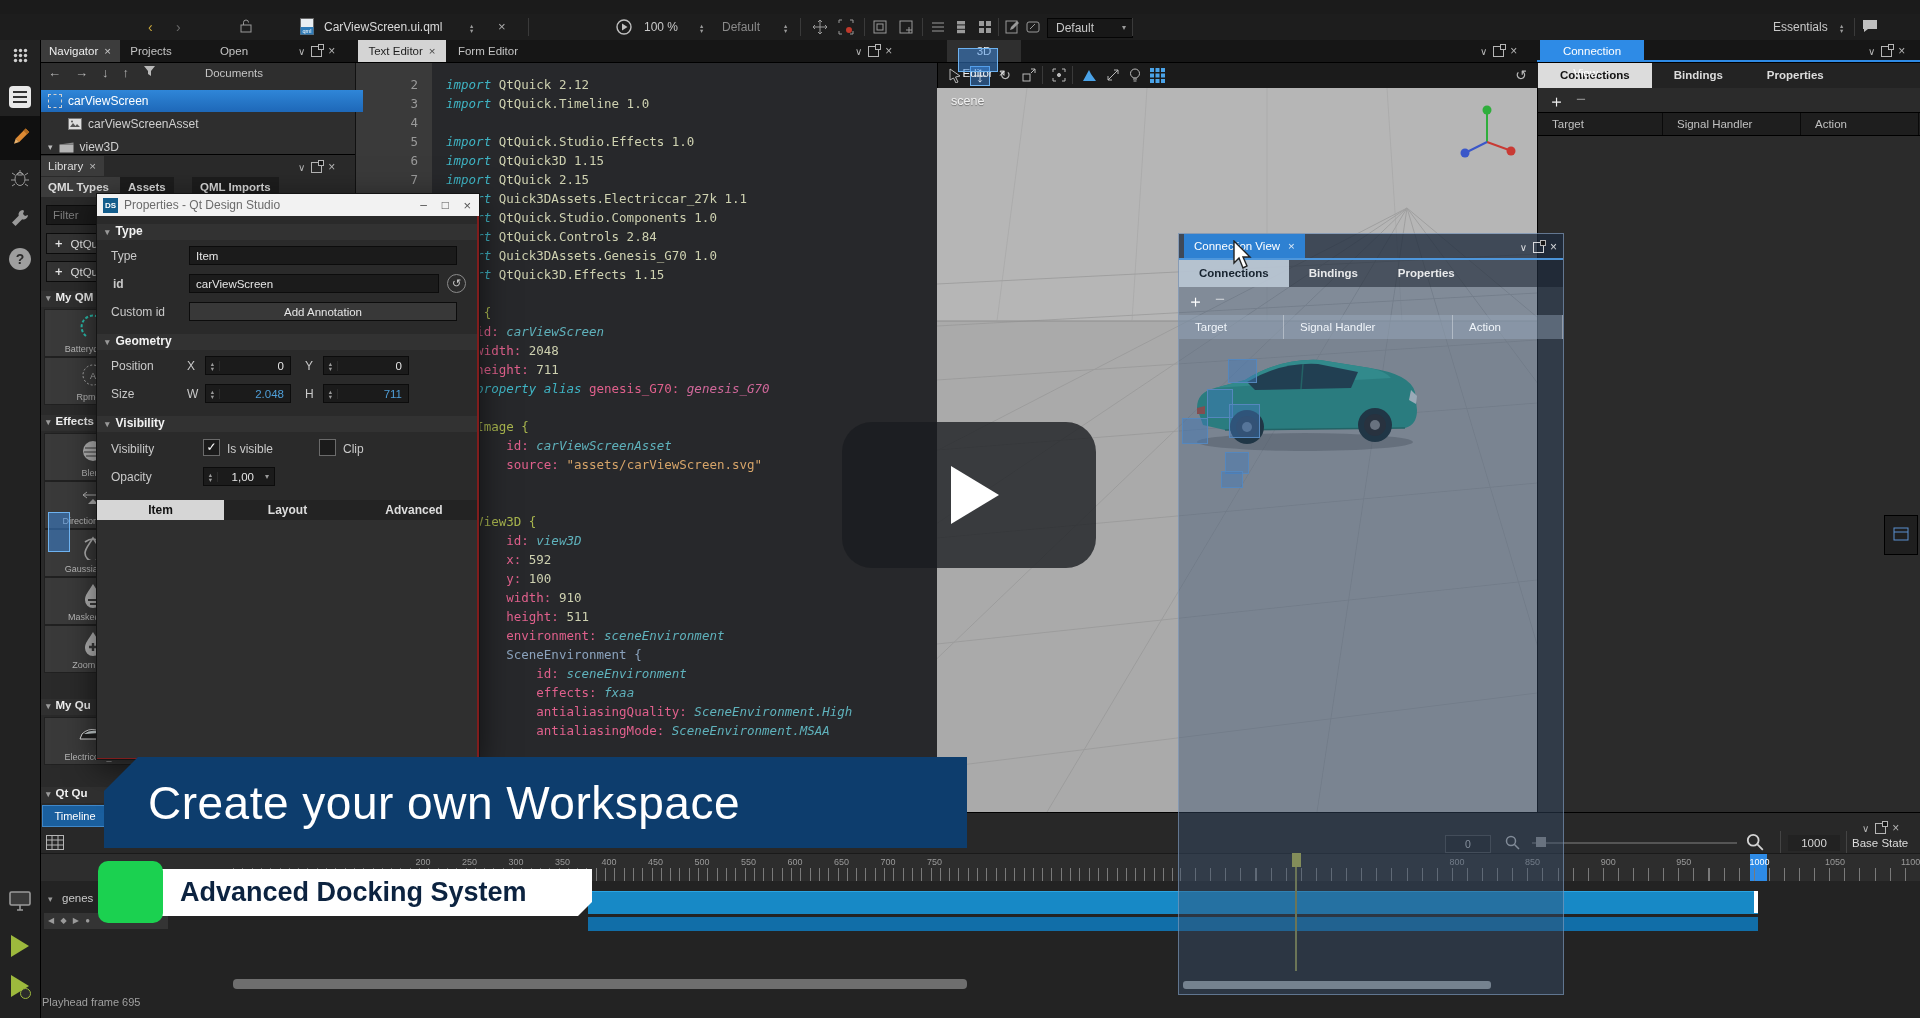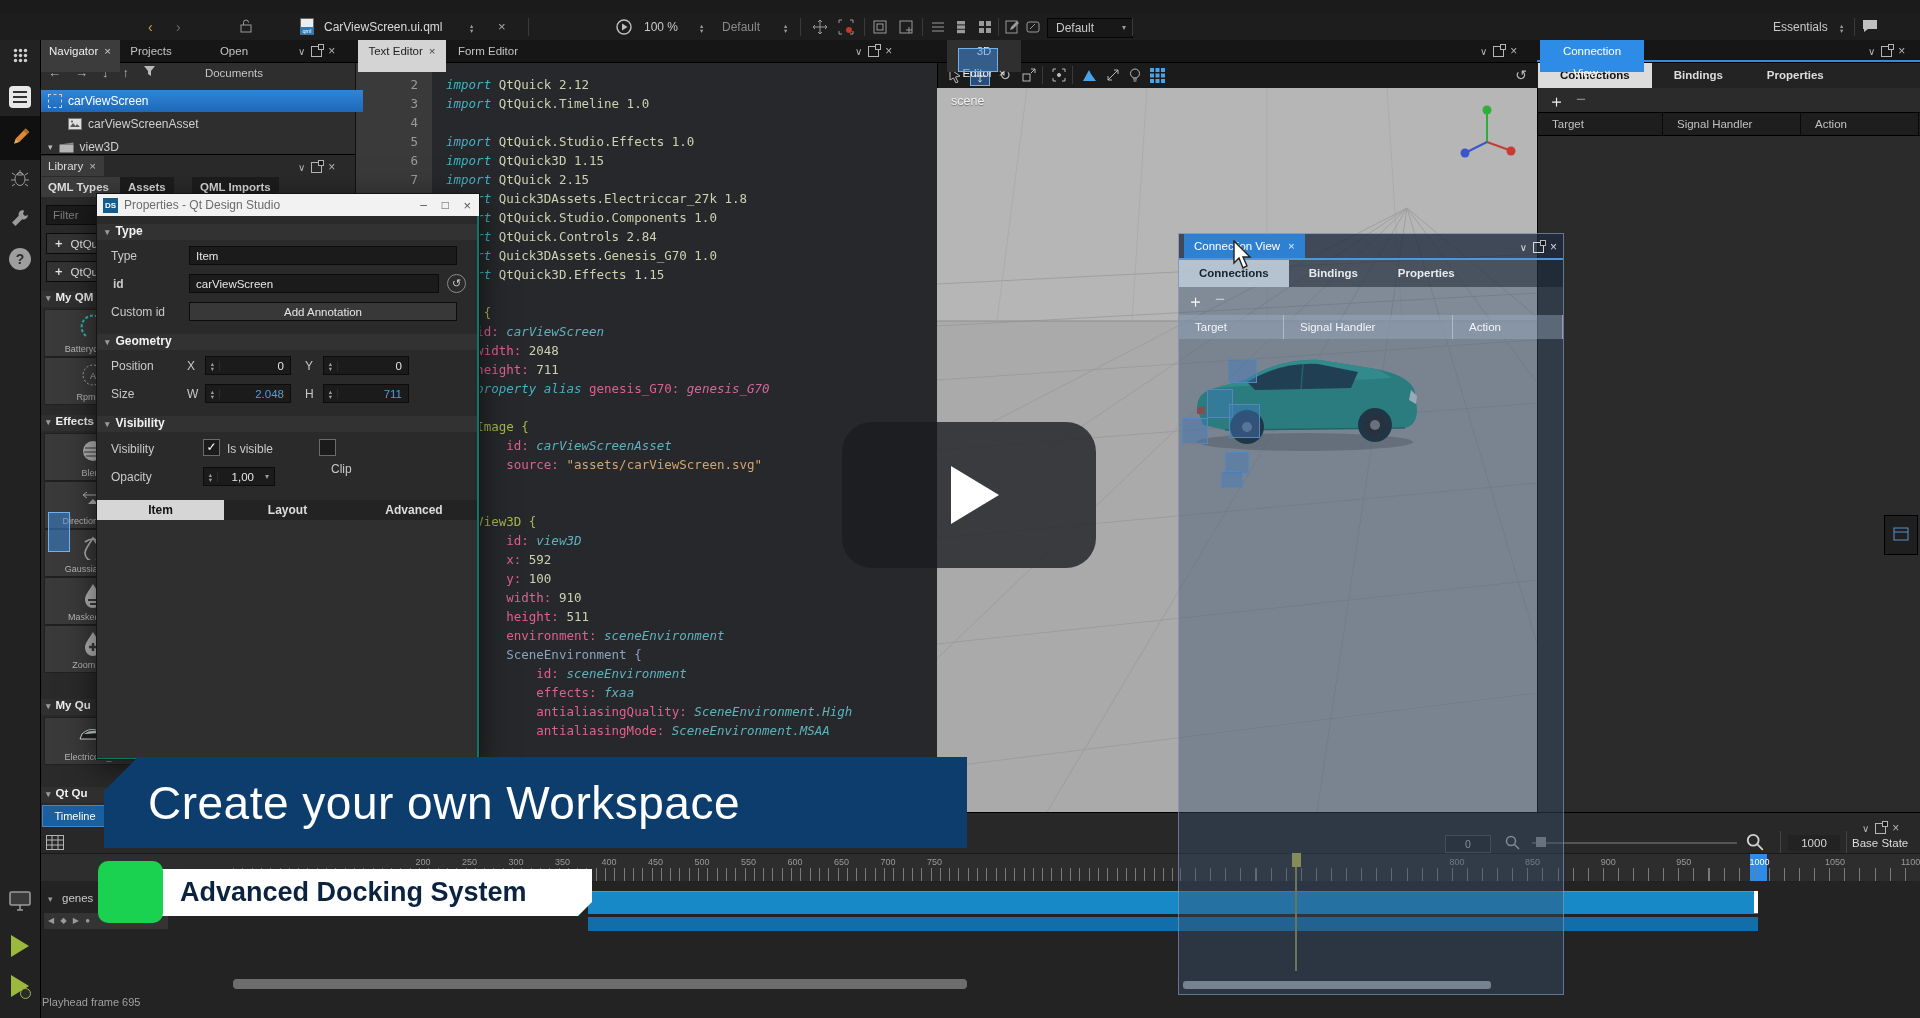--- a/index.html
+++ b/index.html
@@ -5,21 +5,21 @@
   html,body{margin:0;padding:0;background:#000;}
   #app{position:relative;width:1920px;height:1018px;overflow:hidden;background:#1b1b1b;
        font-family:"Liberation Sans",sans-serif;color:#ccc;font-size:12px;}
   .abs{position:absolute;}
   
   #menubar{left:0;top:0;width:1920px;height:14px;background:#141414;display:flex;align-items:center;z-index:5;}
   .menu-item{padding:0 9px;font-size:11px;line-height:14px;color:#d6d6d6;}
   .menu-item u{text-decoration:underline;}
   #toolbar{left:0;top:14px;width:1920px;height:26px;background:#1d1d1d;border-bottom:1px solid #000;z-index:5;}
   #tabrow{left:0;top:40px;width:1920px;height:22px;background:#161616;border-bottom:1px solid #000;z-index:5;}
-  .tab{position:absolute;top:0;height:32px;line-height:22px;font-size:11.5px;color:#c4c4c4;text-align:center;padding:0 8px;box-sizing:border-box;}
+  .tab{position:absolute;top:0;height:22px;line-height:22px;font-size:11.5px;color:#c4c4c4;text-align:center;padding:0 8px;box-sizing:border-box;}
   .tab.sel-dark{background:#3c3c3c;color:#eee;}
   .tab.sel-light{background:#d4d4d4;color:#1d1d1d;}
   .tab.sel-blue{background:#2e8be6;color:#fff;}
   .tab .x{margin-left:6px;color:inherit;opacity:.8;}
   .winctl{position:absolute;top:0;height:22px;display:flex;align-items:center;gap:6px;color:#b5b5b5;}
   .chev{font-size:10px;}
   .winbox{position:relative;width:9px;height:9px;border:1px solid #b5b5b5;display:inline-block;}
   .winbox::before{content:'';position:absolute;right:-3px;top:-3px;width:4px;height:4px;border:1px solid #b5b5b5;background:#161616;}
   .xbtn{font-size:12px;}
   .updown{display:inline-flex;flex-direction:column;line-height:5px;font-size:6.5px;color:#9a9a9a;vertical-align:middle;}
@@ -78,21 +78,21 @@
   .tl-box{position:absolute;top:0;height:16px;background:#222;border:1px solid #4a4a4a;color:#bbb;font-size:10.5px;text-align:center;line-height:16px;}
   
   #floatpanel{left:1178px;top:233px;width:386px;height:762px;z-index:40;background:rgba(58,82,112,.42);border:1px solid rgba(140,170,205,.55);box-sizing:border-box;}
   .fp-tab{position:absolute;left:5px;top:0;height:24px;line-height:24px;background:rgba(45,135,220,.92);color:#fff;font-size:11.5px;padding:0 10px;}
   .fp-tabs{position:absolute;left:0;top:26px;width:100%;height:27px;background:rgba(18,26,38,.5);display:flex;}
   .fp-t{height:27px;line-height:27px;padding:0 20px;font-size:11.5px;font-weight:bold;color:rgba(255,255,255,.88);}
   .fp-t.sel{background:rgba(205,218,232,.82);color:#16222e;}
   .fp-head{position:absolute;left:0;top:81px;width:100%;height:24px;background:rgba(160,180,200,.38);display:flex;}
   .fp-col{height:24px;line-height:24px;font-size:11.5px;color:#f0f5fa;padding-left:16px;box-sizing:border-box;border-right:1px solid rgba(255,255,255,.35);}
   
-  #propdlg{left:96px;top:193px;width:382px;height:565px;z-index:30;background:#0f766e;border:1px solid #141414;box-shadow:0 8px 30px rgba(0,0,0,.6);}
+  #propdlg{left:96px;top:193px;width:382px;height:565px;z-index:30;background:#7f1d1d;border:1px solid #141414;box-shadow:0 8px 30px rgba(0,0,0,.6);}
   #propttl{position:absolute;left:0;top:0;width:100%;height:22px;background:#f2f2f2;display:flex;align-items:center;}
   .psec{position:absolute;left:0;width:380px;height:16px;background:#323232;font-size:12px;font-weight:bold;color:#f2f2f2;}
   .psec .tri{color:#9a9a9a;font-size:9px;margin:0 6px 0 8px;}
   .plabel{position:absolute;color:#c9c9c9;font-size:12px;}
   .spin{position:absolute;height:19px;background:#1b1b1b;border:1px solid #0c0c0c;display:flex;align-items:center;box-sizing:border-box;}
   .spin .ud{width:13px;text-align:center;border-right:1px solid #2c2c2c;}
   .spin .v{flex:1;text-align:right;padding-right:6px;color:#e4e4e4;font-size:11.5px;}
   .spin .v.mod{color:#4f9fd8;}
   .cb{position:absolute;width:15px;height:15px;background:#1b1b1b;border:1px solid #6a6a6a;color:#fff;font-size:12px;line-height:15px;text-align:center;}
   .ptab{position:absolute;height:20px;line-height:20px;text-align:center;font-size:12px;font-weight:bold;color:#ddd;background:#232323;}
@@ -478,21 +478,21 @@
 
   <div class="abs" id="editor">
     <div id="gutter"></div>
     <div id="codelines">
         <div class="cl" style="top: 13px;"><span class="ln">2</span><span class="ct"><span class="kw">import</span><span class="mod"> QtQuick 2.12</span></span></div>
         <div class="cl" style="top: 32px;"><span class="ln">3</span><span class="ct"><span class="kw">import</span><span class="mod"> QtQuick.Timeline 1.0</span></span></div>
         <div class="cl" style="top: 51px;"><span class="ln">4</span><span class="ct"></span></div>
         <div class="cl" style="top: 70px;"><span class="ln">5</span><span class="ct"><span class="kw">import</span><span class="mod"> QtQuick.Studio.Effects 1.0</span></span></div>
         <div class="cl" style="top: 89px;"><span class="ln">6</span><span class="ct"><span class="kw">import</span><span class="mod"> QtQuick3D 1.15</span></span></div>
         <div class="cl" style="top: 108px;"><span class="ln">7</span><span class="ct"><span class="kw">import</span><span class="mod"> QtQuick 2.15</span></span></div>
-        <div class="cl" style="top: 127px;"><span class="ln">8</span><span class="ct"><span class="kw">import</span><span class="mod"> Quick3DAssets.Electriccar_27k 1.8</span></span></div>
+        <div class="cl" style="top: 127px;"><span class="ln">8</span><span class="ct"><span class="kw">import</span><span class="mod"> Quick3DAssets.Electriccar_27k 1.1</span></span></div>
         <div class="cl" style="top: 146px;"><span class="ln">9</span><span class="ct"><span class="kw">import</span><span class="mod"> QtQuick.Studio.Components 1.0</span></span></div>
         <div class="cl" style="top: 165px;"><span class="ln">10</span><span class="ct"><span class="kw">import</span><span class="mod"> QtQuick.Controls 2.84</span></span></div>
         <div class="cl" style="top: 184px;"><span class="ln">11</span><span class="ct"><span class="kw">import</span><span class="mod"> Quick3DAssets.Genesis_G70 1.0</span></span></div>
         <div class="cl" style="top: 203px;"><span class="ln">12</span><span class="ct"><span class="kw">import</span><span class="mod"> QtQuick3D.Effects 1.15</span></span></div>
         <div class="cl" style="top: 222px;"><span class="ln">13</span><span class="ct"></span></div>
         <div class="cl" style="top: 241px;"><span class="ln">14</span><span class="ct"><span class="typ">Item {</span></span></div>
         <div class="cl" style="top: 260px;"><span class="ln">15</span><span class="ct"><span class="pln">    </span><span class="prop">id:</span><span class="idv"> carViewScreen</span></span></div>
         <div class="cl" style="top: 279px;"><span class="ln">16</span><span class="ct"><span class="pln">    </span><span class="prop">width:</span><span class="num"> 2048</span></span></div>
         <div class="cl" style="top: 298px;"><span class="ln">17</span><span class="ct"><span class="pln">    </span><span class="prop">height:</span><span class="num"> 711</span></span></div>
         <div class="cl" style="top: 317px;"><span class="ln">18</span><span class="ct"><span class="pln">    </span><span class="kw">property alias</span><span class="prop"> genesis_G70:</span><span class="pal"> genesis_G70</span></span></div>
@@ -780,21 +780,21 @@
             <span>▾</span>
           </span>
           <span class="v mod">711</span>
         </div>
 
       <div class="psec" style="top:200px;"><span class="tri">▾</span><span>Visibility</span></div>
       <div class="plabel" style="left:14px;top:226px;">Visibility</div>
       <div class="cb" style="left:106px;top:223px;">✓</div>
       <div class="plabel" style="left:130px;top:226px;">Is visible</div>
       <div class="cb" style="left:222px;top:223px;"></div>
-      <div class="plabel" style="left:234px;top:226px;margin-top:20px;">Clip</div>
+      <div class="plabel" style="left:246px;top:226px;">Clip</div>
       <div class="plabel" style="left:14px;top:254px;">Opacity</div>
       <div class="spin" style="left:106px;top:251px;width:72px;">
           <span class="ud updown">
             <span>▴</span>
             <span>▾</span>
           </span>
           <span class="v">1,00</span>
           <span style="padding:0 5px;color:#9a9a9a;font-size:8px;">▾</span>
         </div>
 

